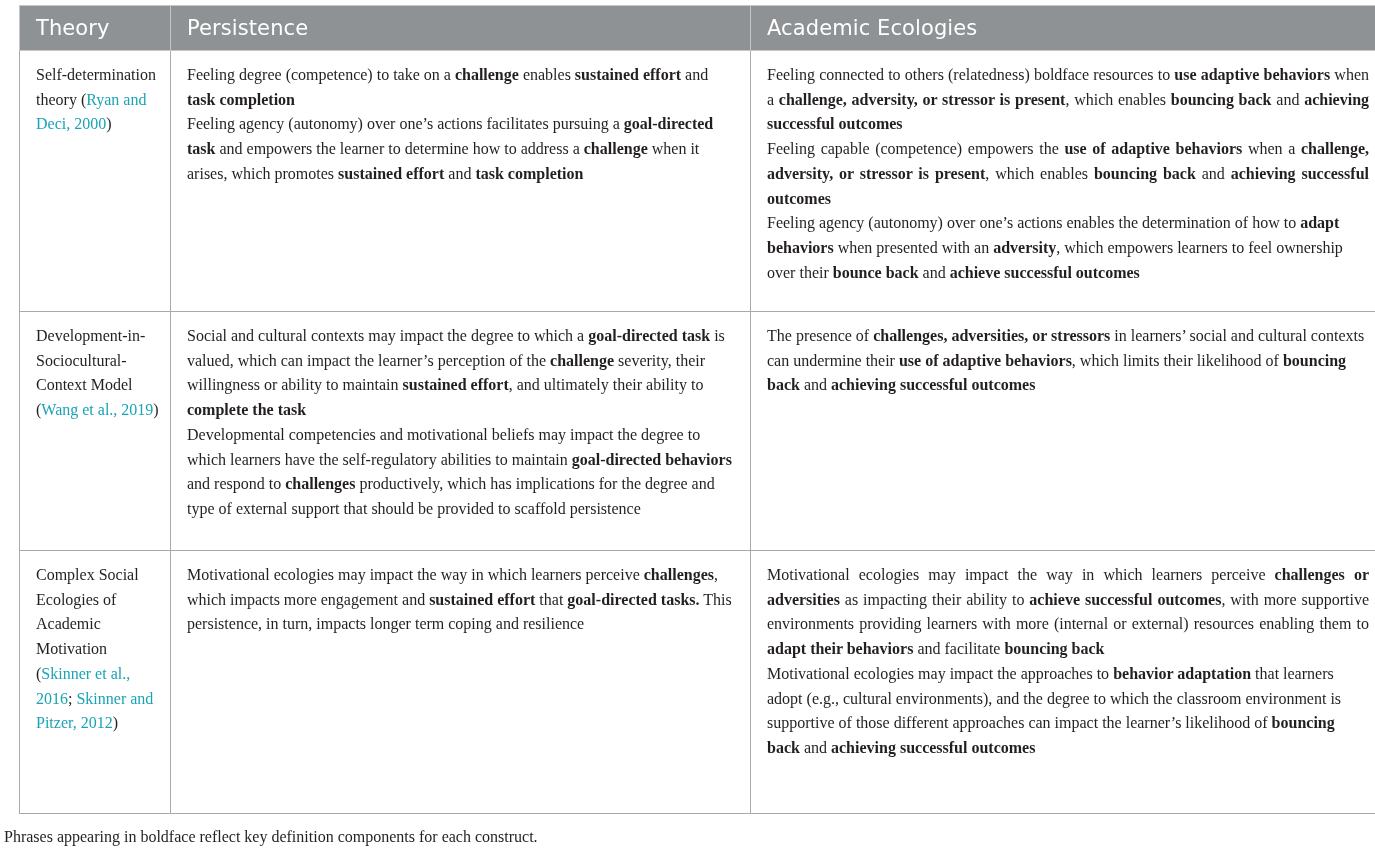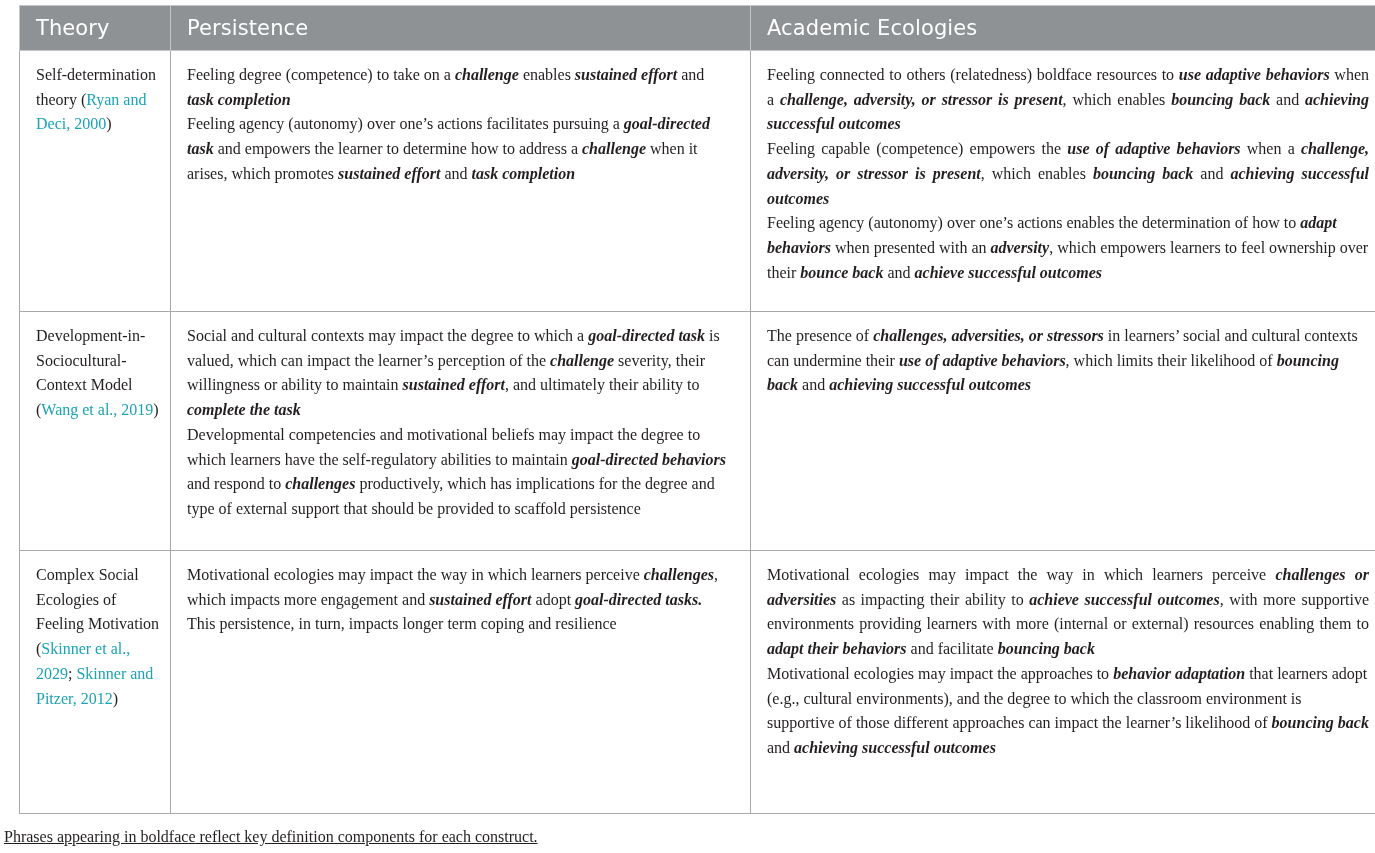--- a/index.html
+++ b/index.html
@@ -9,26 +9,26 @@
   th, td { border: 1.5px solid #a7a9ac; vertical-align: top; text-align: left; }
   thead th { background: #8e9294; color: #ffffff; font-family: "DejaVu Sans", "Liberation Sans", sans-serif; font-weight: normal; font-size: 21px; height: 44px; padding: 0 16px; vertical-align: middle; letter-spacing: 0.1px; border-color: #c4c6c8; border-top: 1.5px solid #c4c6c8; }
   col.c1 { width: 151px; }
   col.c2 { width: 580px; }
   col.c3 { width: 635px; }
   td { font-size: 16px; line-height: 24.7px; padding: 12px 16px 10px 16px; }
   td.theory { padding-left: 16px; padding-right: 6px; }
   td.res { text-align: left; }
   .para { display: block; }
   .para.justify { text-align: justify; }
-  b { font-weight: bold; font-style: italic; }
+  b { font-weight: bold; }
   .cite { color: #1aa3b5; }
   tr.r1 td { height: 238px; }
   tr.r2 td { height: 216px; }
   tr.r3 td { height: 240px; }
-  .footnote { position: absolute; left: 4px; top: 828px; font-size: 16px; color: #231f20; text-decoration: underline; }
+  .footnote { position: absolute; left: 4px; top: 828px; font-size: 16px; color: #231f20; }
 </style>
 </head>
 <body>
 
 <div class="table-wrap">
   <table>
     <colgroup>
         <col class="c1">
         <col class="c2">
         <col class="c3">
@@ -57,23 +57,23 @@
         <td class="theory"><span>Development-in-Sociocultural-Context Model (</span><a class="cite">Wang et al., 2019</a><span>)</span></td>
         <td class="pers">
             <span class="para"><span>Social and cultural contexts may impact the degree to which a </span><b>goal-directed task</b><span> is valued, which can impact the learner’s perception of the </span><b>challenge</b><span> severity, their willingness or ability to maintain </span><b>sustained effort</b><span>, and ultimately their ability to </span><b>complete the task</b></span>
             <span class="para"><span>Developmental competencies and motivational beliefs may impact the degree to which learners have the self-regulatory abilities to maintain </span><b>goal-directed behaviors</b><span> and respond to </span><b>challenges</b><span> productively, which has implications for the degree and type of external support that should be provided to scaffold persistence</span></span>
           </td>
         <td class="res">
             <span class="para"><span>The presence of </span><b>challenges, adversities, or stressors</b><span> in learners’ social and cultural contexts can undermine their </span><b>use of adaptive behaviors</b><span>, which limits their likelihood of </span><b>bouncing back</b><span> and </span><b>achieving successful outcomes</b></span>
           </td>
       </tr>
       <tr class="r3">
-        <td class="theory"><span>Complex Social Ecologies of Feeling Motivation (</span><a class="cite">Skinner et al., 2029</a><span>; </span><a class="cite">Skinner and Pitzer, 2012</a><span>)</span></td>
+        <td class="theory"><span>Complex Social Ecologies of Academic Motivation (</span><a class="cite">Skinner et al., 2016</a><span>; </span><a class="cite">Skinner and Pitzer, 2012</a><span>)</span></td>
         <td class="pers">
-            <span class="para"><span>Motivational ecologies may impact the way in which learners perceive </span><b>challenges</b><span>, which impacts more engagement and </span><b>sustained effort</b><span> adopt </span><b>goal-directed tasks.</b><span> This persistence, in turn, impacts longer term coping and resilience</span></span>
+            <span class="para"><span>Motivational ecologies may impact the way in which learners perceive </span><b>challenges</b><span>, which impacts more engagement and </span><b>sustained effort</b><span> that </span><b>goal-directed tasks.</b><span> This persistence, in turn, impacts longer term coping and resilience</span></span>
           </td>
         <td class="res">
             <span class="para justify"><span>Motivational ecologies may impact the way in which learners perceive </span><b>challenges or adversities</b><span> as impacting their ability to </span><b>achieve successful outcomes</b><span>, with more supportive environments providing learners with more (internal or external) resources enabling them to </span><b>adapt their behaviors</b><span> and facilitate </span><b>bouncing back</b></span>
             <span class="para"><span>Motivational ecologies may impact the approaches to </span><b>behavior adaptation</b><span> that learners adopt (e.g., cultural environments), and the degree to which the classroom environment is supportive of those different approaches can impact the learner’s likelihood of </span><b>bouncing back</b><span> and </span><b>achieving successful outcomes</b></span>
           </td>
       </tr>
     </tbody>
   </table>
 </div>
 

